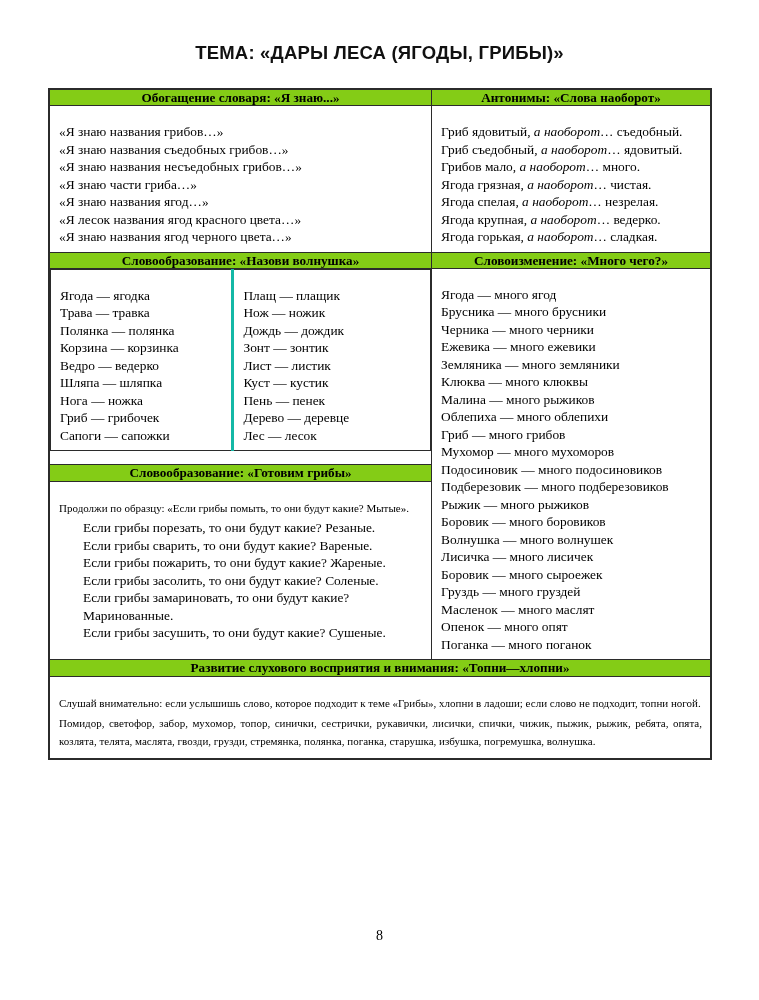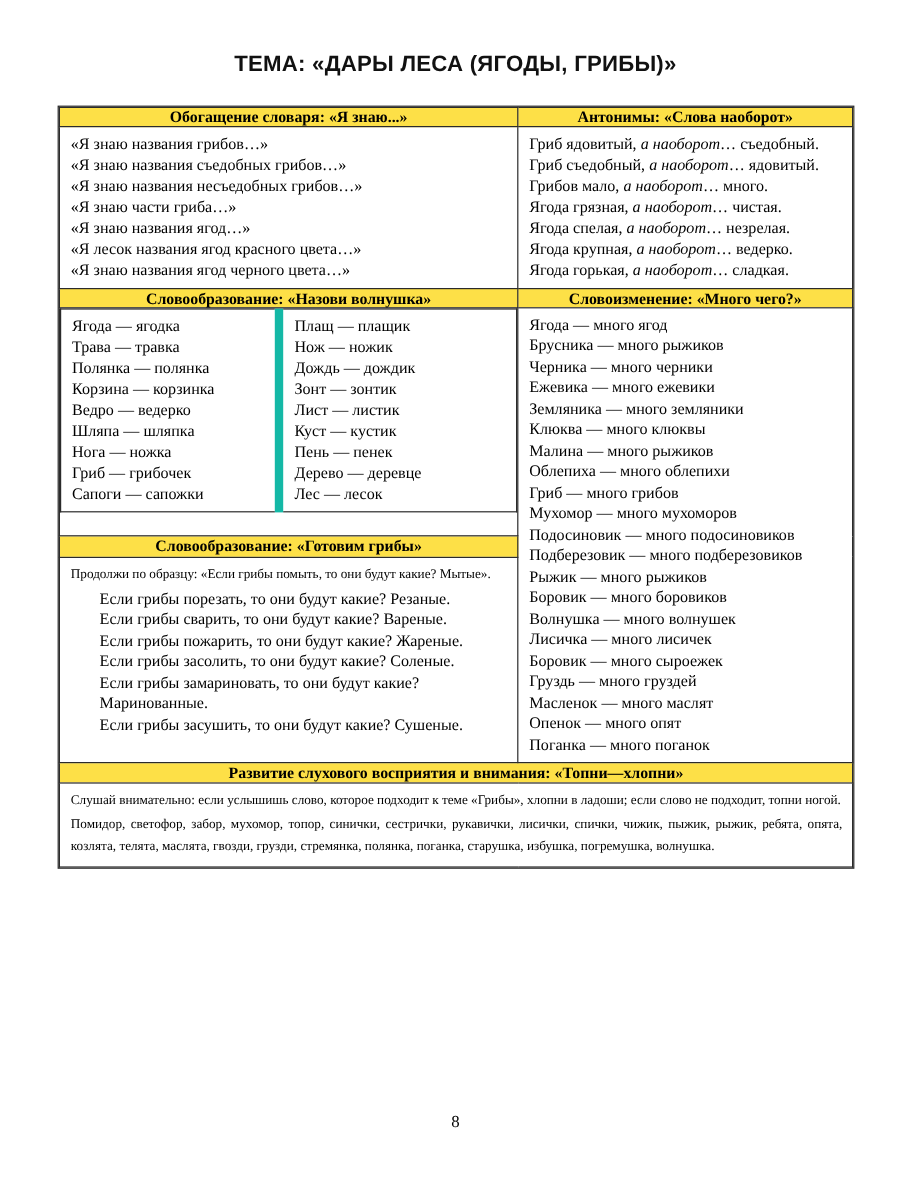--- a/index.html
+++ b/index.html
@@ -54,28 +54,28 @@
     vertical-align: top;
     padding: 0;
     border: 1px solid #2b2b2b;
   }
 
   .hdr {
     text-align: center;
     font-weight: bold;
     font-size: 13.2px;
     padding: 4px 6px 5px 6px;
-    background: #fde047;
+    background: #84cc16;
     border: 1px solid #2b2b2b;
     line-height: 1.15;
     font-family: "Liberation Serif", "DejaVu Serif", serif;
   }
 
   .cellpad {
-    padding: 5px 8px 6px 9px;
+    padding: 17px 8px 6px 9px;
   }
 
   ul.plain {
     list-style: none;
     margin: 0;
     padding: 0;
   }
   ul.plain li {
     font-size: 13.4px;
     line-height: 17.5px;
@@ -104,21 +104,21 @@
     border-collapse: collapse;
     width: 100%;
     table-layout: fixed;
   }
   .innergrid td {
     vertical-align: top;
     border: none;
     padding: 0;
   }
   .innergrid td.sep {
-    border-right: 7px solid #14b8a6;
+    border-right: 3px solid #14b8a6;
   }
 
   .pagenum {
     position: absolute;
     left: 0;
     top: 928px;
     width: 759px;
     text-align: center;
     font-size: 14px;
     font-family: "Liberation Serif", "DejaVu Serif", serif;
@@ -218,21 +218,21 @@
                 </div>
               </td>
             </tr>
           </tbody>
               </table>
         </td>
         <td rowspan="3">
           <div class="cellpad">
             <ul class="plain">
               <li>Ягода — много ягод</li>
-              <li>Брусника — много рыжиков</li>
+              <li>Брусника — много брусники</li>
               <li>Черника — много черники</li>
               <li>Ежевика — много ежевики</li>
               <li>Земляника — много земляники</li>
               <li>Клюква — много клюквы</li>
               <li>Малина — много рыжиков</li>
               <li>Облепиха — много облепихи</li>
               <li>Гриб — много грибов</li>
               <li>Мухомор — много мухоморов</li>
               <li>Подосиновик — много подосиновиков</li>
               <li>Подберезовик — много подберезовиков</li>

